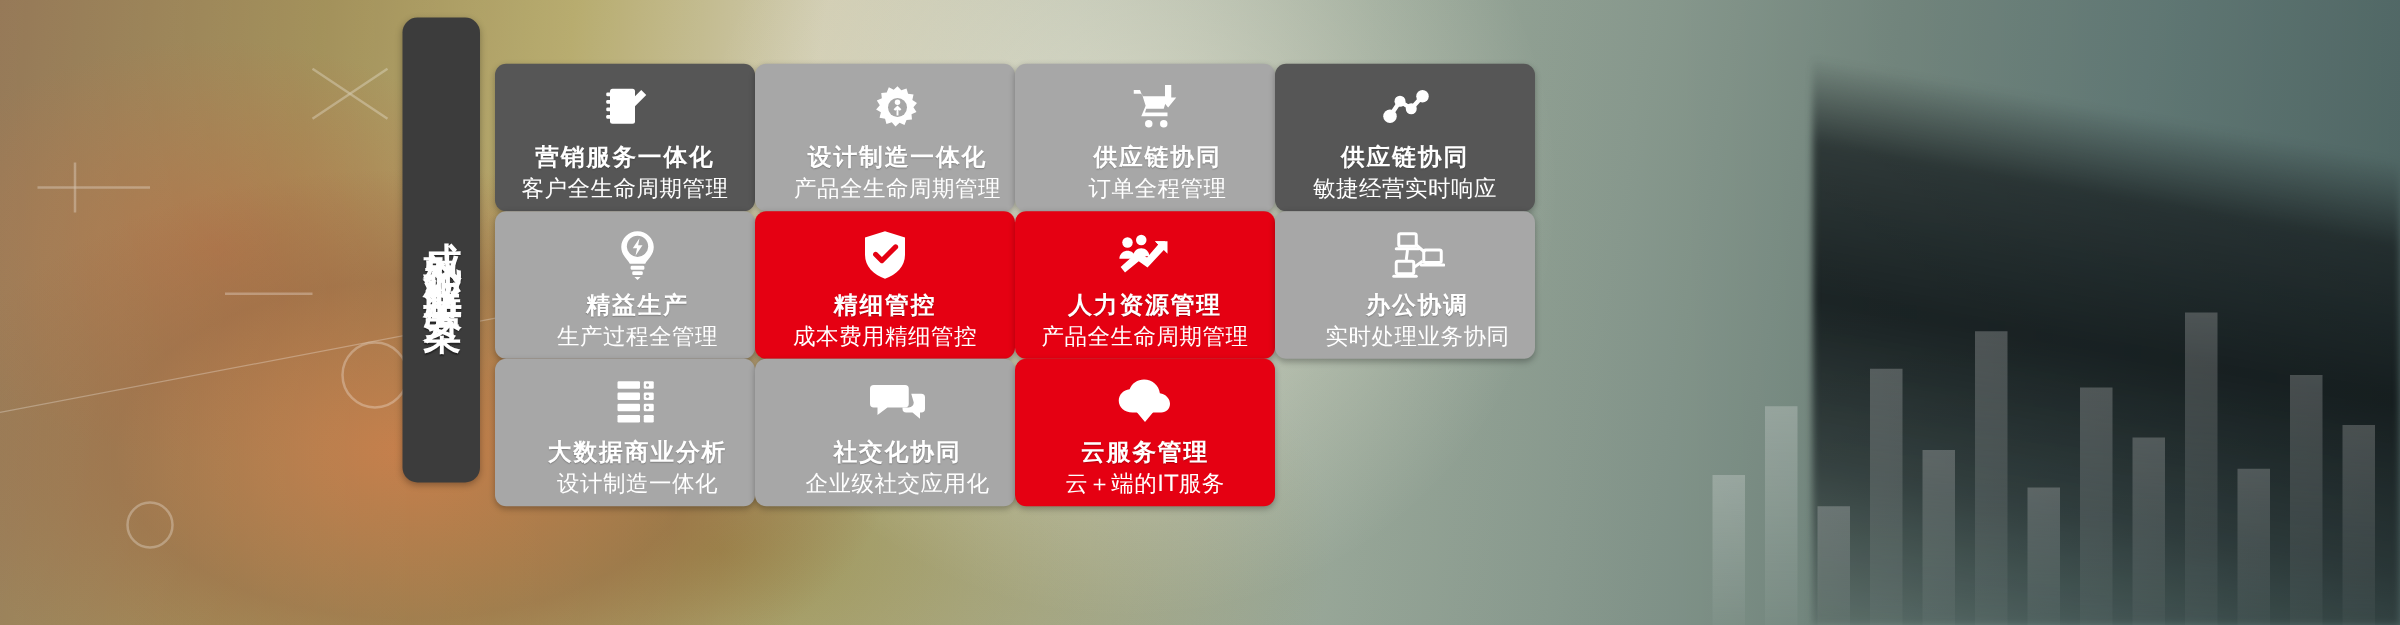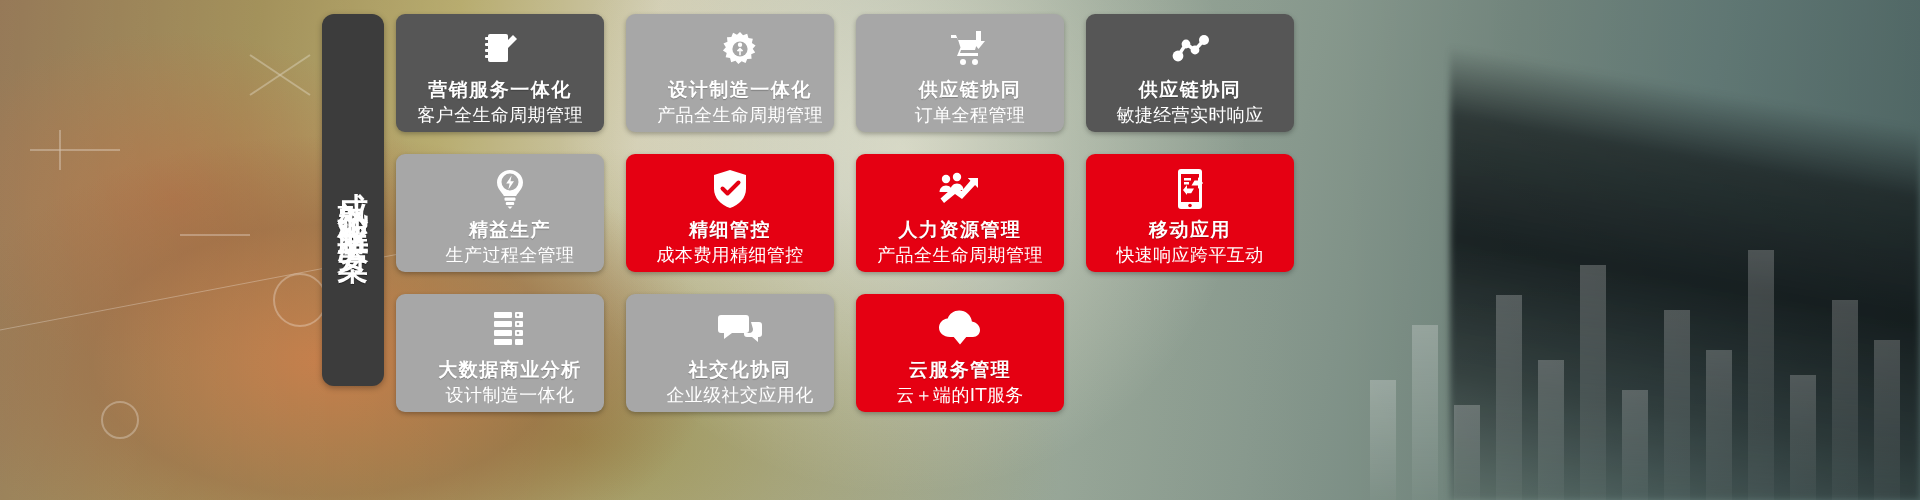--- a/index.html
+++ b/index.html
@@ -117,21 +117,22 @@
     letter-spacing: 8px;
     line-height: 1;
     font-family: "DejaVu Sans", "Liberation Sans", sans-serif;
     text-shadow: 0 1px 1px rgba(0,0,0,0.4);
   }
 
   .grid {
     display: grid;
     grid-template-columns: repeat(4, 208px);
     grid-template-rows: repeat(3, 118px);
-    gap: 22px;
+    gap: 0;
+    margin-top: 37px;
   }
 
   .card {
     border-radius: 9px;
     position: relative;
     display: flex;
     flex-direction: column;
     align-items: center;
     justify-content: center;
     box-shadow: 0 2px 5px rgba(0,0,0,0.28);
@@ -309,35 +310,38 @@
             <circle cx="19" cy="5" r="4.2"></circle>
             <path d="M12.5 18c0-3.6 2.9-6.5 6.5-6.5s6.5 2.9 6.5 6.5z"></path>
             <path d="M6 31 L17 22 L24 27 L38 12 v-6 h-8 l2.6 2.6 L23.6 19 L16.6 14 L2.5 26.5z"></path>
             <path d="M30 6 h10 v10 l-3.4-3.4 -3.2-3.2z"></path>
           </svg>
         </span>
         <div class="t">人力资源管理</div>
         <div class="s">产品全生命周期管理</div>
       </div>
 
-
-      <div class="card red">
-        <span class="ico">
-          <svg width="32" height="42" viewBox="0 0 32 42" fill="#fff">
-            <rect x="4" y="1" width="24" height="40" rx="3"></rect>
-            <rect x="7" y="6" width="18" height="28" fill="#e50012"></rect>
-            <circle cx="16" cy="37.5" r="1.8" fill="#e50012"></circle>
-            <path d="M10 10 h7 v2.6 h-7z M10 14 h5 v2.4 h-5z"></path>
-            <path d="M24 9 l5 6 -5 6 v-3.6 h-6.5 l3-4.8 h3.5z"></path>
-            <path d="M13 27 l-4-5 4-5 v3.4 h7 l-2.8 4.8 h-4.2z"></path>
-          </svg>
-        </span>
-        <div class="t">移动应用</div>
-        <div class="s">快速响应跨平互动</div>
-      </div>
+      <div class="card grey">
+        <span class="ico">
+          <svg width="44" height="40" viewBox="0 0 44 40" fill="none" stroke="#fff" stroke-width="2.4">
+            <rect x="7" y="3" width="14" height="10" rx="1.4"></rect>
+            <path d="M5 15h18" stroke-linecap="round"></path>
+            <rect x="27" y="16" width="14" height="10" rx="1.4"></rect>
+            <path d="M25 28h18" stroke-linecap="round"></path>
+            <rect x="5" y="25" width="14" height="10" rx="1.4"></rect>
+            <path d="M3 37h18" stroke-linecap="round"></path>
+            <path d="M21 12 L28 18"></path>
+            <path d="M14 16 L13 24"></path>
+            <path d="M19 30 L26 25"></path>
+          </svg>
+        </span>
+        <div class="t">办公协调</div>
+        <div class="s">实时处理业务协同</div>
+      </div>
+
 
       <div class="card grey">
         <span class="ico">
           <svg width="38" height="40" viewBox="0 0 38 40" fill="#fff">
             <rect x="3" y="3" width="18" height="6" rx="1"></rect>
             <rect x="24" y="3" width="8" height="6" rx="1"></rect>
             <rect x="3" y="12" width="18" height="6" rx="1"></rect>
             <rect x="24" y="12" width="8" height="6" rx="1"></rect>
             <rect x="3" y="21" width="18" height="6" rx="1"></rect>
             <rect x="24" y="21" width="8" height="6" rx="1"></rect>

